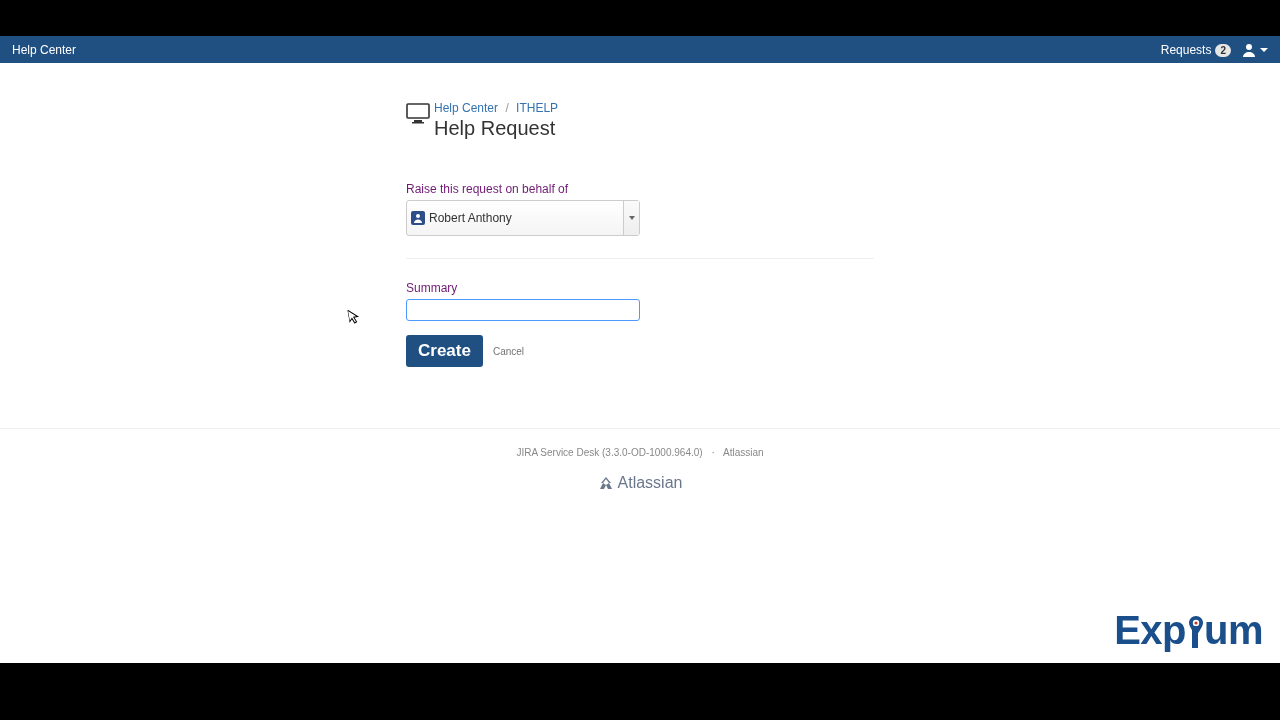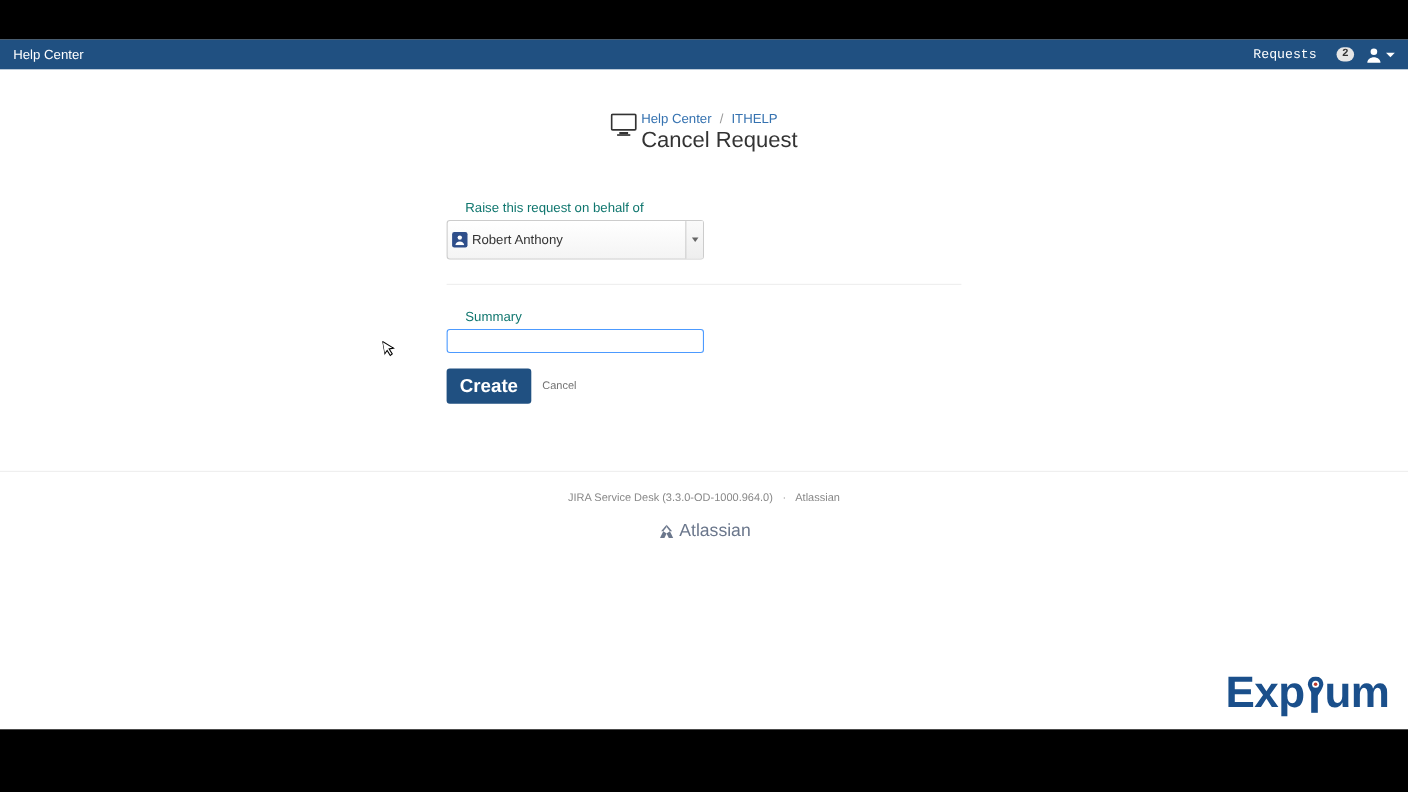--- a/index.html
+++ b/index.html
@@ -12,41 +12,41 @@
     height: 27px;
     display: flex;
     align-items: center;
     justify-content: space-between;
     padding: 0 12px;
     color: #fff;
     font-size: 12px;
   }
   .nav-left a { color: #fff; text-decoration: none; }
   .nav-right { display: flex; align-items: center; gap: 10px; }
-  .requests { display: flex; align-items: flex-start; gap: 18px; cursor: pointer; font-family: Liberation Mono, monospace; }
+  .requests { display: flex; align-items: flex-end; gap: 4px; cursor: pointer; }
   .badge {
     background: #e6e6e6; color: #333; border-radius: 8px;
     font-size: 10px; padding: 1px 5px; font-weight: bold;
   }
   .avatar-wrap { display: flex; align-items: center; gap: 3px; cursor: pointer; }
   .avatar-icon svg { display: block; }
   .caret { width: 0; height: 0; border-left: 4px solid transparent; border-right: 4px solid transparent; border-top: 4px solid #fff; }
   .content {
     width: 468px;
     margin-left: 406px;
     margin-top: 38px;
   }
-  .header-row { display: flex; align-items: flex-start; gap: 4px; justify-content: center; }
+  .header-row { display: flex; align-items: flex-start; gap: 4px; }
   .monitor-icon { width: 24px; flex-shrink: 0; margin-top: 2px; }
   .crumbs { font-size: 12px; }
   .crumbs a { color: #3572b0; text-decoration: none; }
   .crumbs .sep { color: #999; margin: 0 4px; }
   .title { font-size: 20px; color: #333; font-weight: 500; margin-top: 2px; }
   .form-section { margin-top: 42px; }
-  .label { font-size: 12px; color: #0f766e; display: block; margin-bottom: 4px; margin-left: 17px; }
+  .label { font-size: 12px; color: #701a75; display: block; margin-bottom: 4px; }
   .select-box {
     width: 234px; height: 36px;
     border: 1px solid #ccc;
     background: linear-gradient(#fff, #f4f4f4);
     border-radius: 3px;
     display: flex; align-items: center;
     position: relative;
     font-size: 12px;
     cursor: pointer;
   }
@@ -159,21 +159,21 @@
         <rect x="8" y="17" width="8" height="2" fill="#333"></rect>
         <rect x="6" y="19" width="12" height="1.5" fill="#333"></rect>
       </svg>
     </div>
     <div>
       <div class="crumbs">
         <a href="#">Help Center</a>
         <span class="sep">/</span>
         <a href="#">ITHELP</a>
       </div>
-      <h1 class="title">Cancel Request</h1>
+      <h1 class="title">Help Request</h1>
     </div>
   </div>
 
   <div class="form-section">
     <label class="label">Raise this request on behalf of</label>
     <div class="select-box">
       <span class="user-icon">
         <svg width="10" height="10" viewBox="0 0 10 10">
             <circle cx="5" cy="3" r="2" fill="#fff"></circle>
             <path d="M1 10c0-2 2-3.5 4-3.5s4 1.5 4 3.5" fill="#fff"></path>

